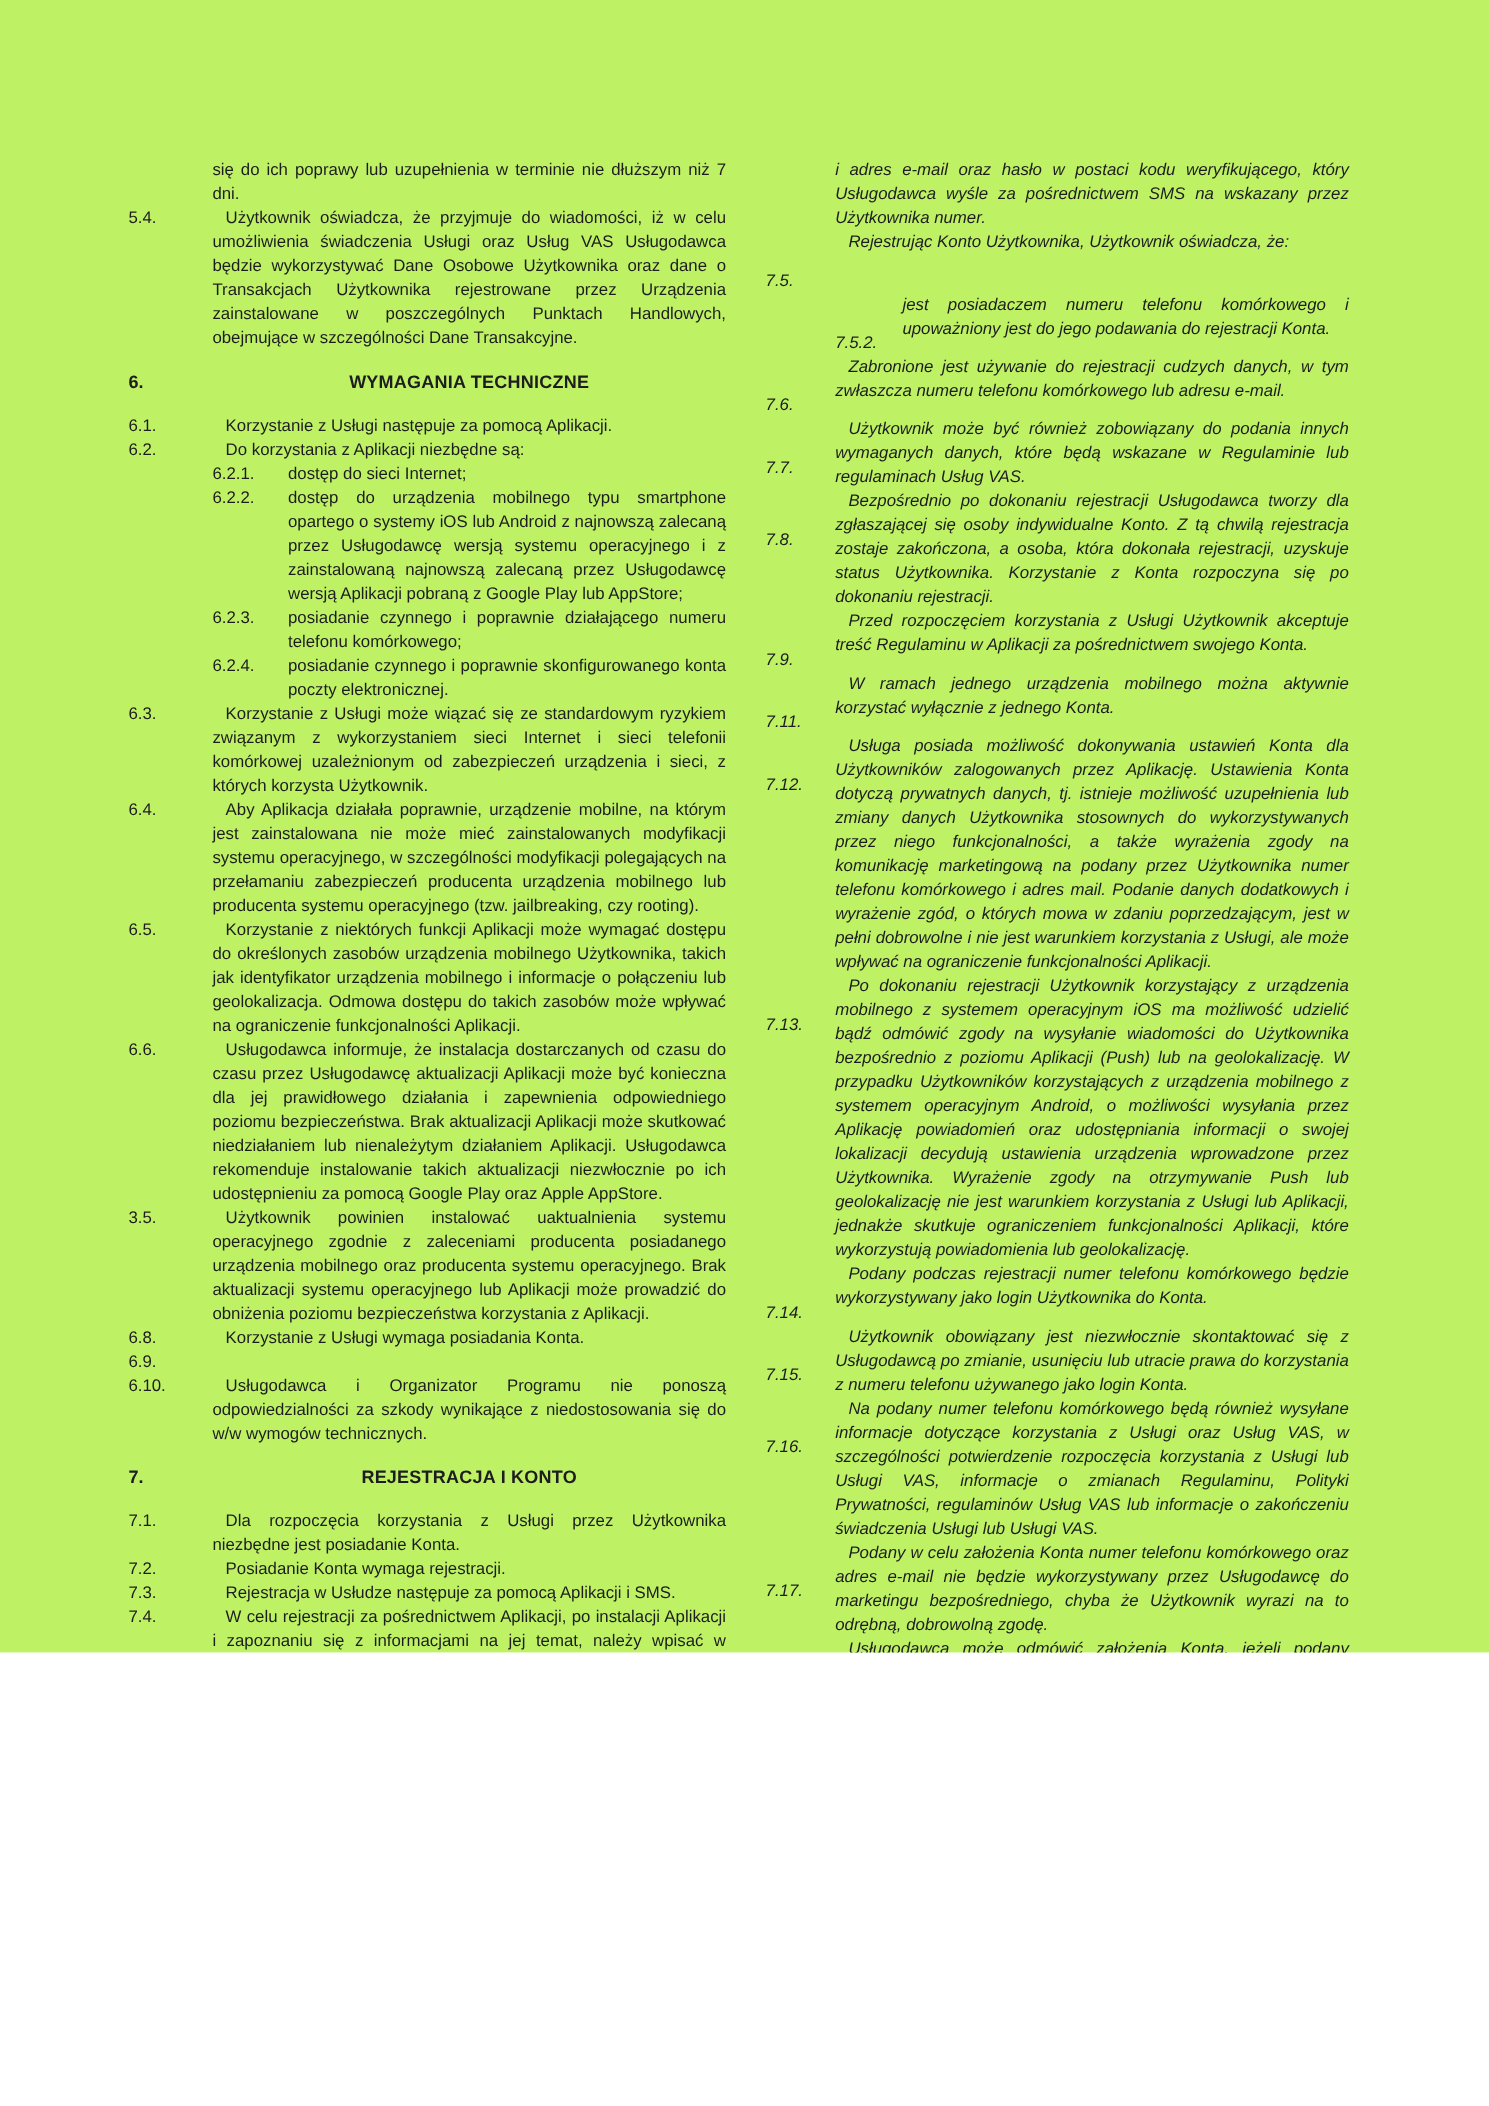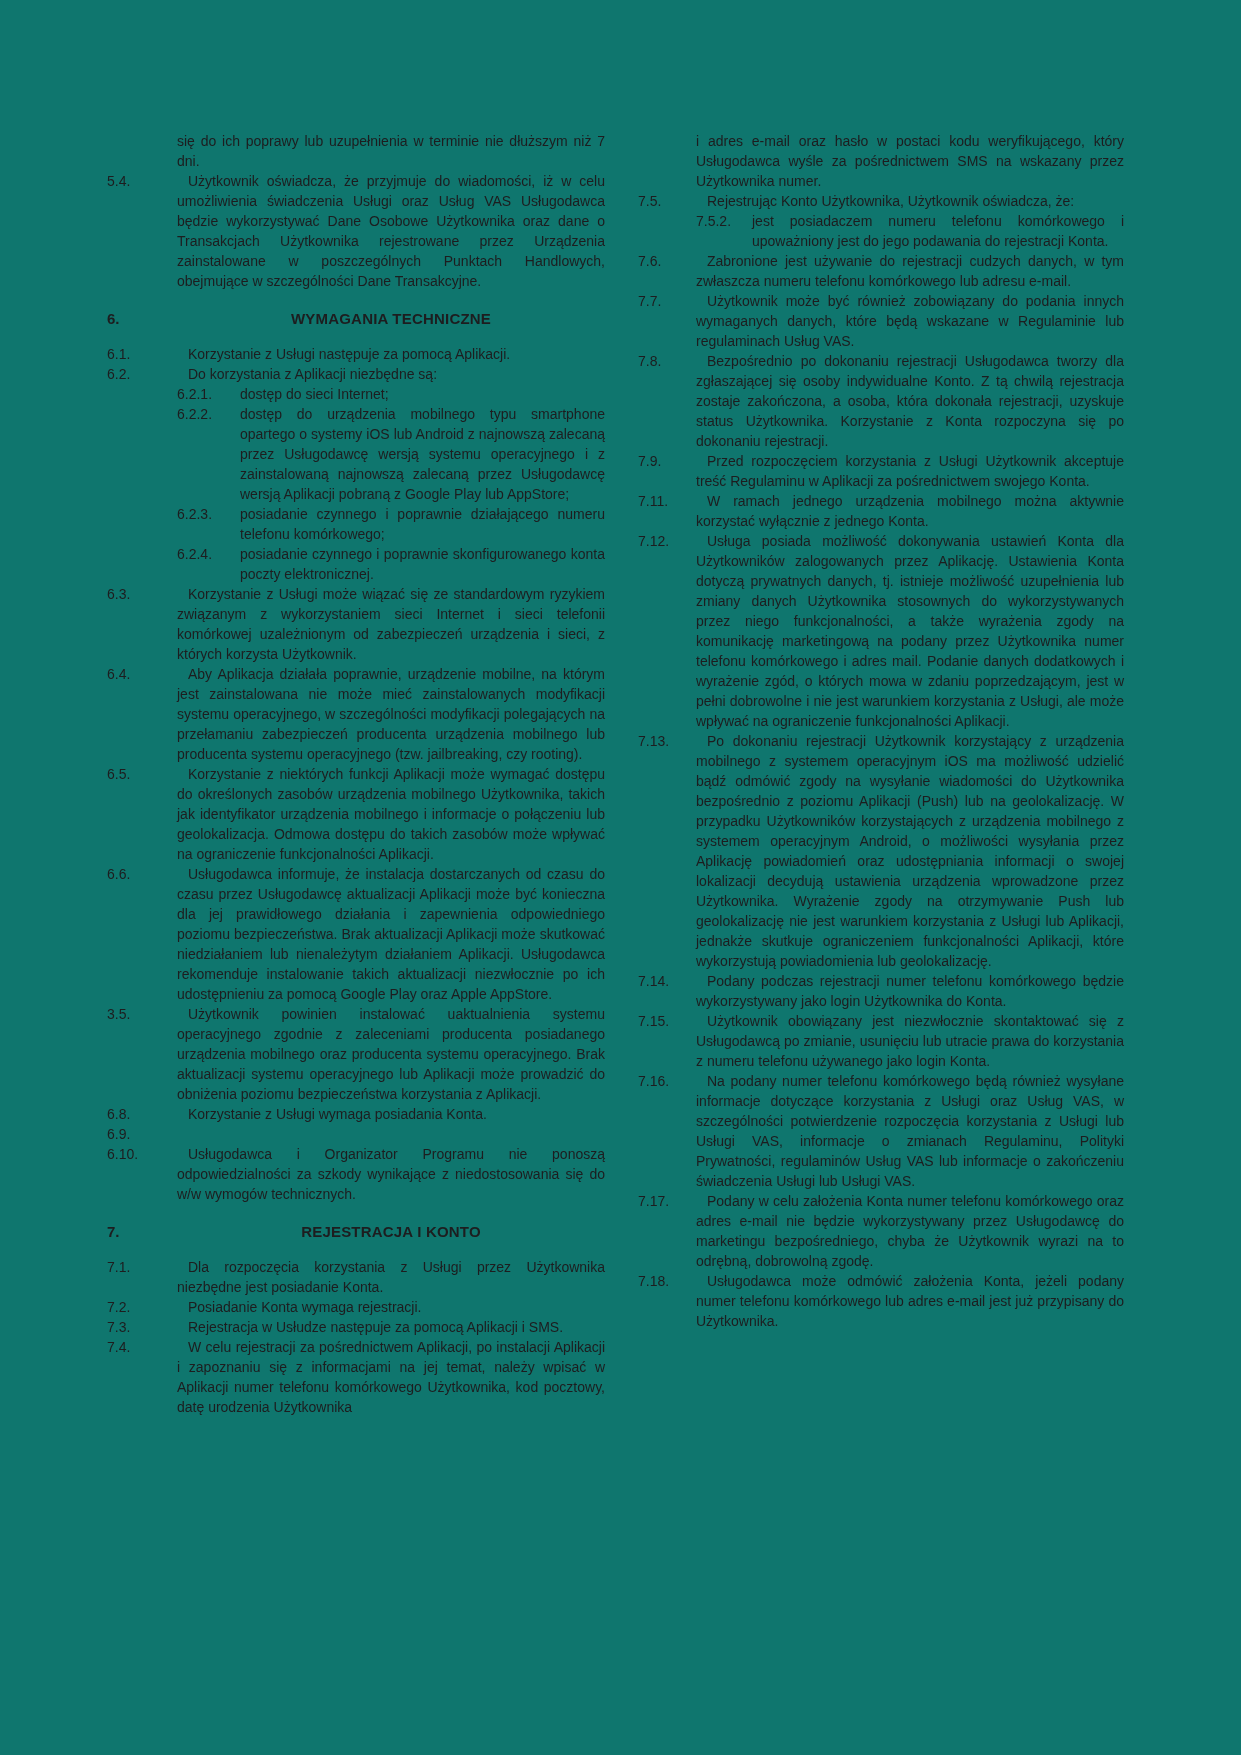--- a/index.html
+++ b/index.html
@@ -4,33 +4,33 @@
 <style>
   html, body { margin: 0; padding: 0; background: #ffffff; }
   body {
     width: 1241px; height: 1755px;
     font-family: "Liberation Sans", "DejaVu Sans", sans-serif;
     color: #1d1d1f;
     -webkit-font-smoothing: antialiased;
   }
   .page {
     position: relative;
-    width: 1241px; height: 1755px;
-    background: #0f766e;
+    width: 1241px; height: 1377px;
+    background: #bef264;
     overflow: hidden;
     font-size: 14px;
     line-height: 20px;
   }
   .col { position: absolute; top: 131px; }
   .col-left  { left: 107px; width: 498px; }
-  .col-right { left: 638px; width: 486px; }
+  .col-right { left: 638px; width: 486px; font-style: italic; }
 
   .item { display: flex; align-items: flex-start; }
   .num  { flex: 0 0 70px; white-space: nowrap; }
-  .col-right .num { flex: 0 0 58px; }
+  .col-right .num { flex: 0 0 58px; margin-top: 32px; }
   .txt  { flex: 1 1 auto; text-align: justify; hyphens: none; }
 
   
   .para .txt { text-indent: 11px; }
   .cont .txt { text-indent: 0; }
 
   
   .sub { padding-left: 70px; }
   .col-right .sub { padding-left: 58px; }
   .sub .num { flex: 0 0 63px; }

